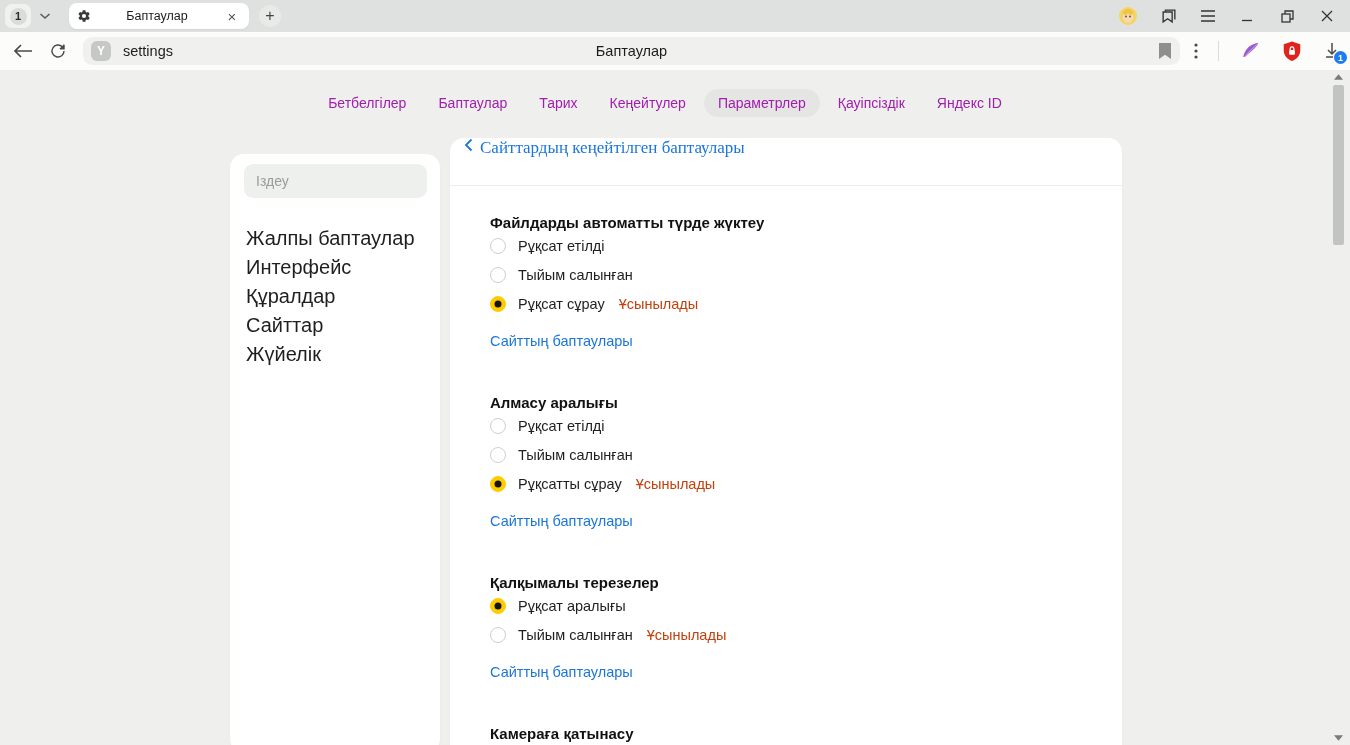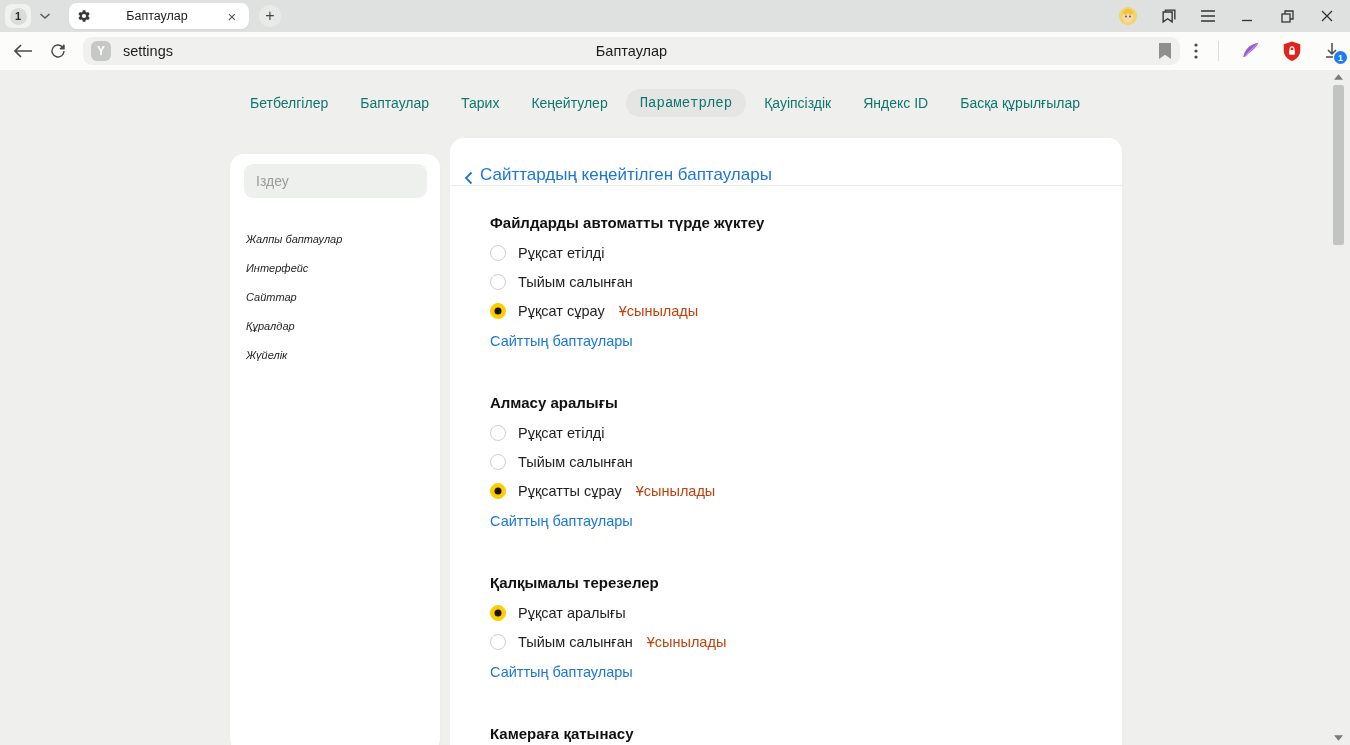--- a/index.html
+++ b/index.html
@@ -36,44 +36,44 @@
              font-size:12px; font-weight:700; display:flex; align-items:center; justify-content:center; }
   .url-text { margin-left:12px; font-size:14.5px; color:#1c1c1c; }
   .omni-title { position:absolute; left:50%; transform:translateX(-50%); font-size:14.5px; color:#1c1c1c; }
   .flag { margin-left:auto; color:#8f8f8d; }
   .toolbar-right { display:flex; align-items:center; margin-left:14px; gap:20px; }
   .tdivider { width:1px; height:20px; background:#dcdcda; }
 
   
   .nav-tabs { position:absolute; top:89px; left:0; width:1330px; display:flex; justify-content:center;
               align-items:center; gap:4px; }
-  .nav-tab { font-size:14px; color:#0f766e; padding:6px 14px; border-radius:16px; white-space:nowrap; cursor:default; }
-  .nav-tab.selected { background:#e5e6e4;font-family:Liberation Mono, monospace; }
+  .nav-tab { font-size:14px; color:#a21caf; padding:6px 14px; border-radius:16px; white-space:nowrap; cursor:default; }
+  .nav-tab.selected { background:#e5e6e4; }
 
   
   .sidebar { position:absolute; left:230px; top:138px; width:210px; height:599px; background:#fff;
              border-radius:14px; box-shadow:0 1px 2px rgba(0,0,0,.04); padding:10px 13px 14px 14px;margin-top:16px; }
   .search { width:100%; height:34px; background:#eef0ee; border:none; border-radius:9px;
             padding:0 12px; font-size:14px; font-family:inherit; color:#1f1f1f; outline:none; }
   .search::placeholder { color:#9b9b99; }
   .side-list { list-style:none; margin-top:26px; }
-  .side-item { height:29px; font-size:11px; display:flex; align-items:center; padding-left:2px;font-style:italic; }
+  .side-item { height:29px; font-size:20px; display:flex; align-items:center; padding-left:2px; }
 
   
   .main { position:absolute; left:450px; top:138px; width:672px; height:640px; background:#fff;
           border-radius:14px 14px 0 0; box-shadow:0 1px 2px rgba(0,0,0,.04); }
-  .main-head { height:48px; display:flex; align-items:flex-end; padding-left:14px;
-               border-bottom:1px solid #ececea; }
+  .main-head { height:48px; display:flex; align-items:flex-start; padding-left:14px;
+               border-bottom:1px solid #ececea;font-family:Liberation Serif, serif; }
   .back-ico { color:#1a76d9; margin-right:7px; display:flex; }
   .main-title { font-size:17px; color:#1a76d9; }
   .main-body { padding:0 40px; }
   .section { margin-top:28px; }
   .section + .section { margin-top:44px; }
   .section-title { font-size:15px; font-weight:700; line-height:18px; margin-bottom:6px; color:#111; }
-  .option { display:flex; align-items:center; height:29px; cursor:default; }
+  .option { display:flex; height:29px; cursor:default; }
   .radio { width:16px; height:16px; border-radius:50%; border:1px solid #cfcfcd; background:#fff;
            margin-right:12px; position:relative; flex:none; }
   .radio.checked { background:#ffcc00; border-color:#ffcc00; }
   .radio.checked::after { content:''; position:absolute; left:50%; top:50%; width:7px; height:7px;
                           border-radius:50%; background:#151515; transform:translate(-50%,-50%); }
   .opt-label { font-size:14.5px; }
   .badge { font-size:14.5px; color:#c2410c; margin-left:14px; }
   .badge:empty { display:none; }
   .site-link { display:inline-block; margin-top:8px; font-size:14.5px; color:#1a76d9; cursor:pointer; }
 
@@ -204,30 +204,29 @@
   </div>
 
   <div class="nav-tabs">
     <span class="nav-tab">Бетбелгілер</span>
     <span class="nav-tab">Баптаулар</span>
     <span class="nav-tab">Тарих</span>
     <span class="nav-tab">Кеңейтулер</span>
     <span class="nav-tab selected">Параметрлер</span>
     <span class="nav-tab">Қауіпсіздік</span>
     <span class="nav-tab">Яндекс ID</span>
-    <span class="nav-tab">Басқа құрылғылар</span>
   </div>
 
   <div class="sidebar">
     <input class="search" type="text" placeholder="Іздеу" style="">
     <ul class="side-list">
       <li class="side-item">Жалпы баптаулар</li>
       <li class="side-item">Интерфейс</li>
+      <li class="side-item">Құралдар</li>
       <li class="side-item">Сайттар</li>
-      <li class="side-item">Құралдар</li>
       <li class="side-item">Жүйелік</li>
     </ul>
   </div>
 
   <div class="main">
     <div class="main-head">
       <span class="back-ico">
         <svg class="ico" width="9" height="14" viewBox="0 0 9 14" fill="none" stroke="#1a76d9" stroke-width="1.8">
             <path d="M7.5 1.5L2 7l5.5 5.5"></path>
           </svg>

